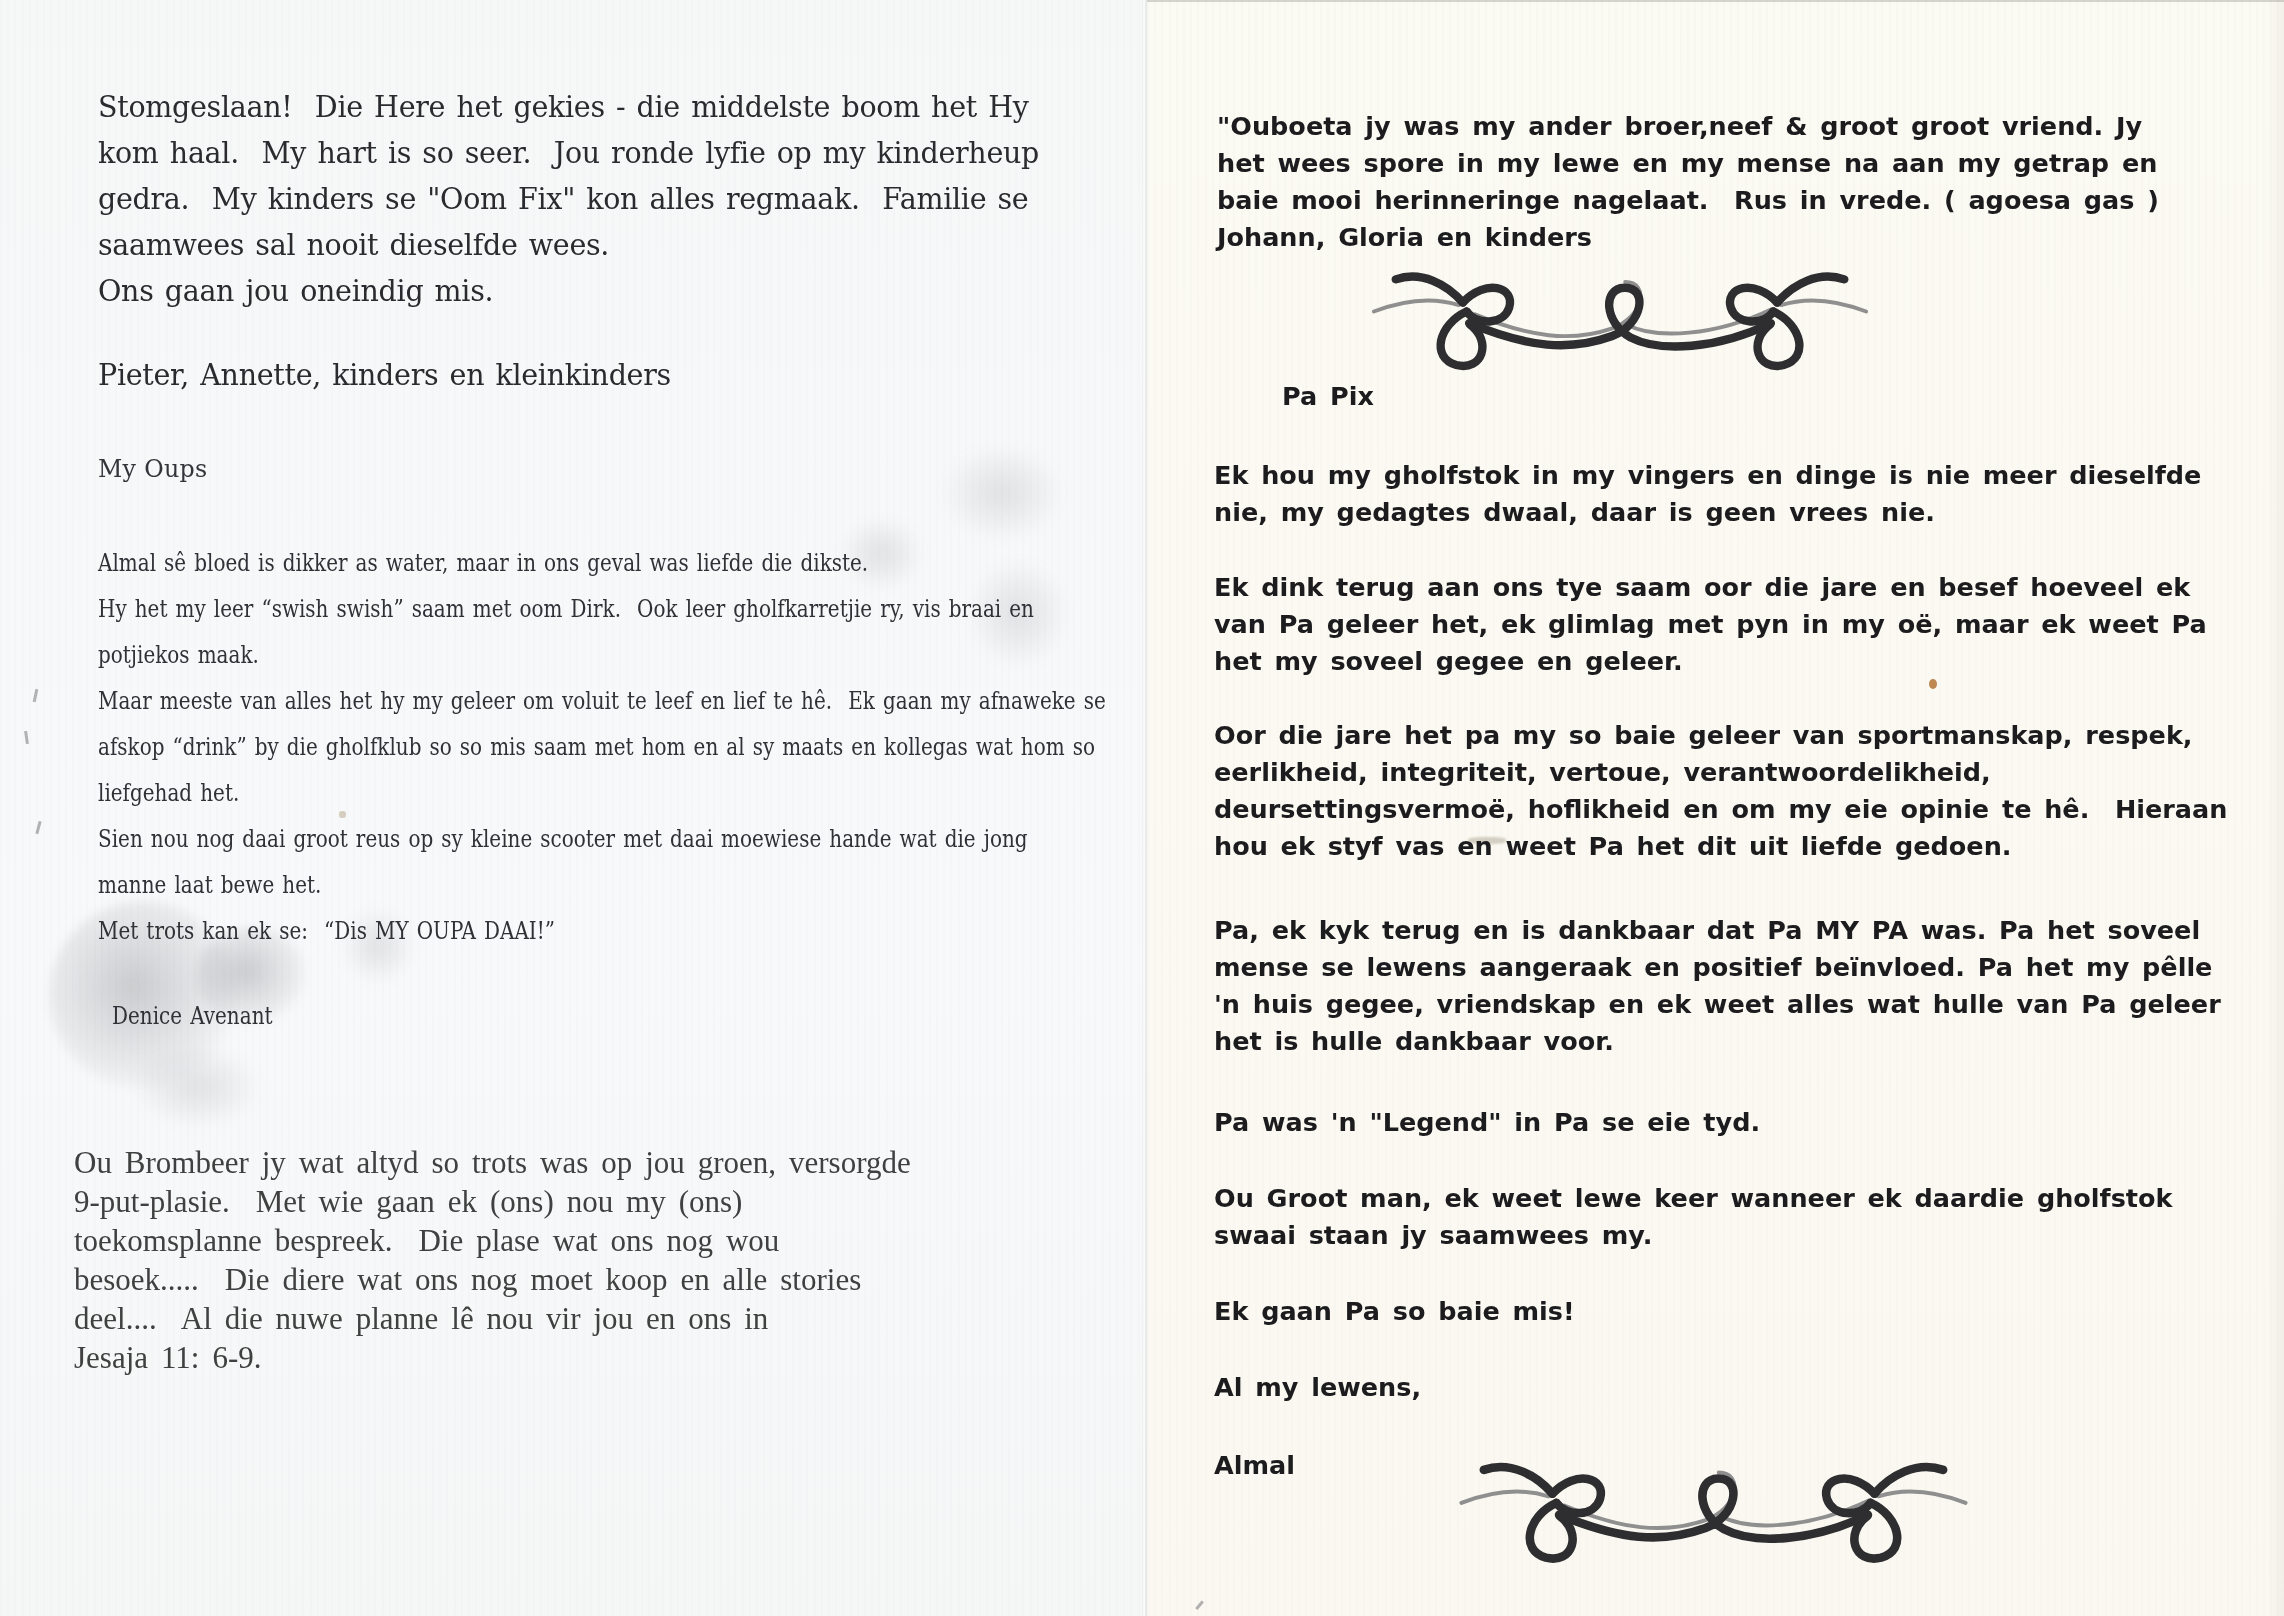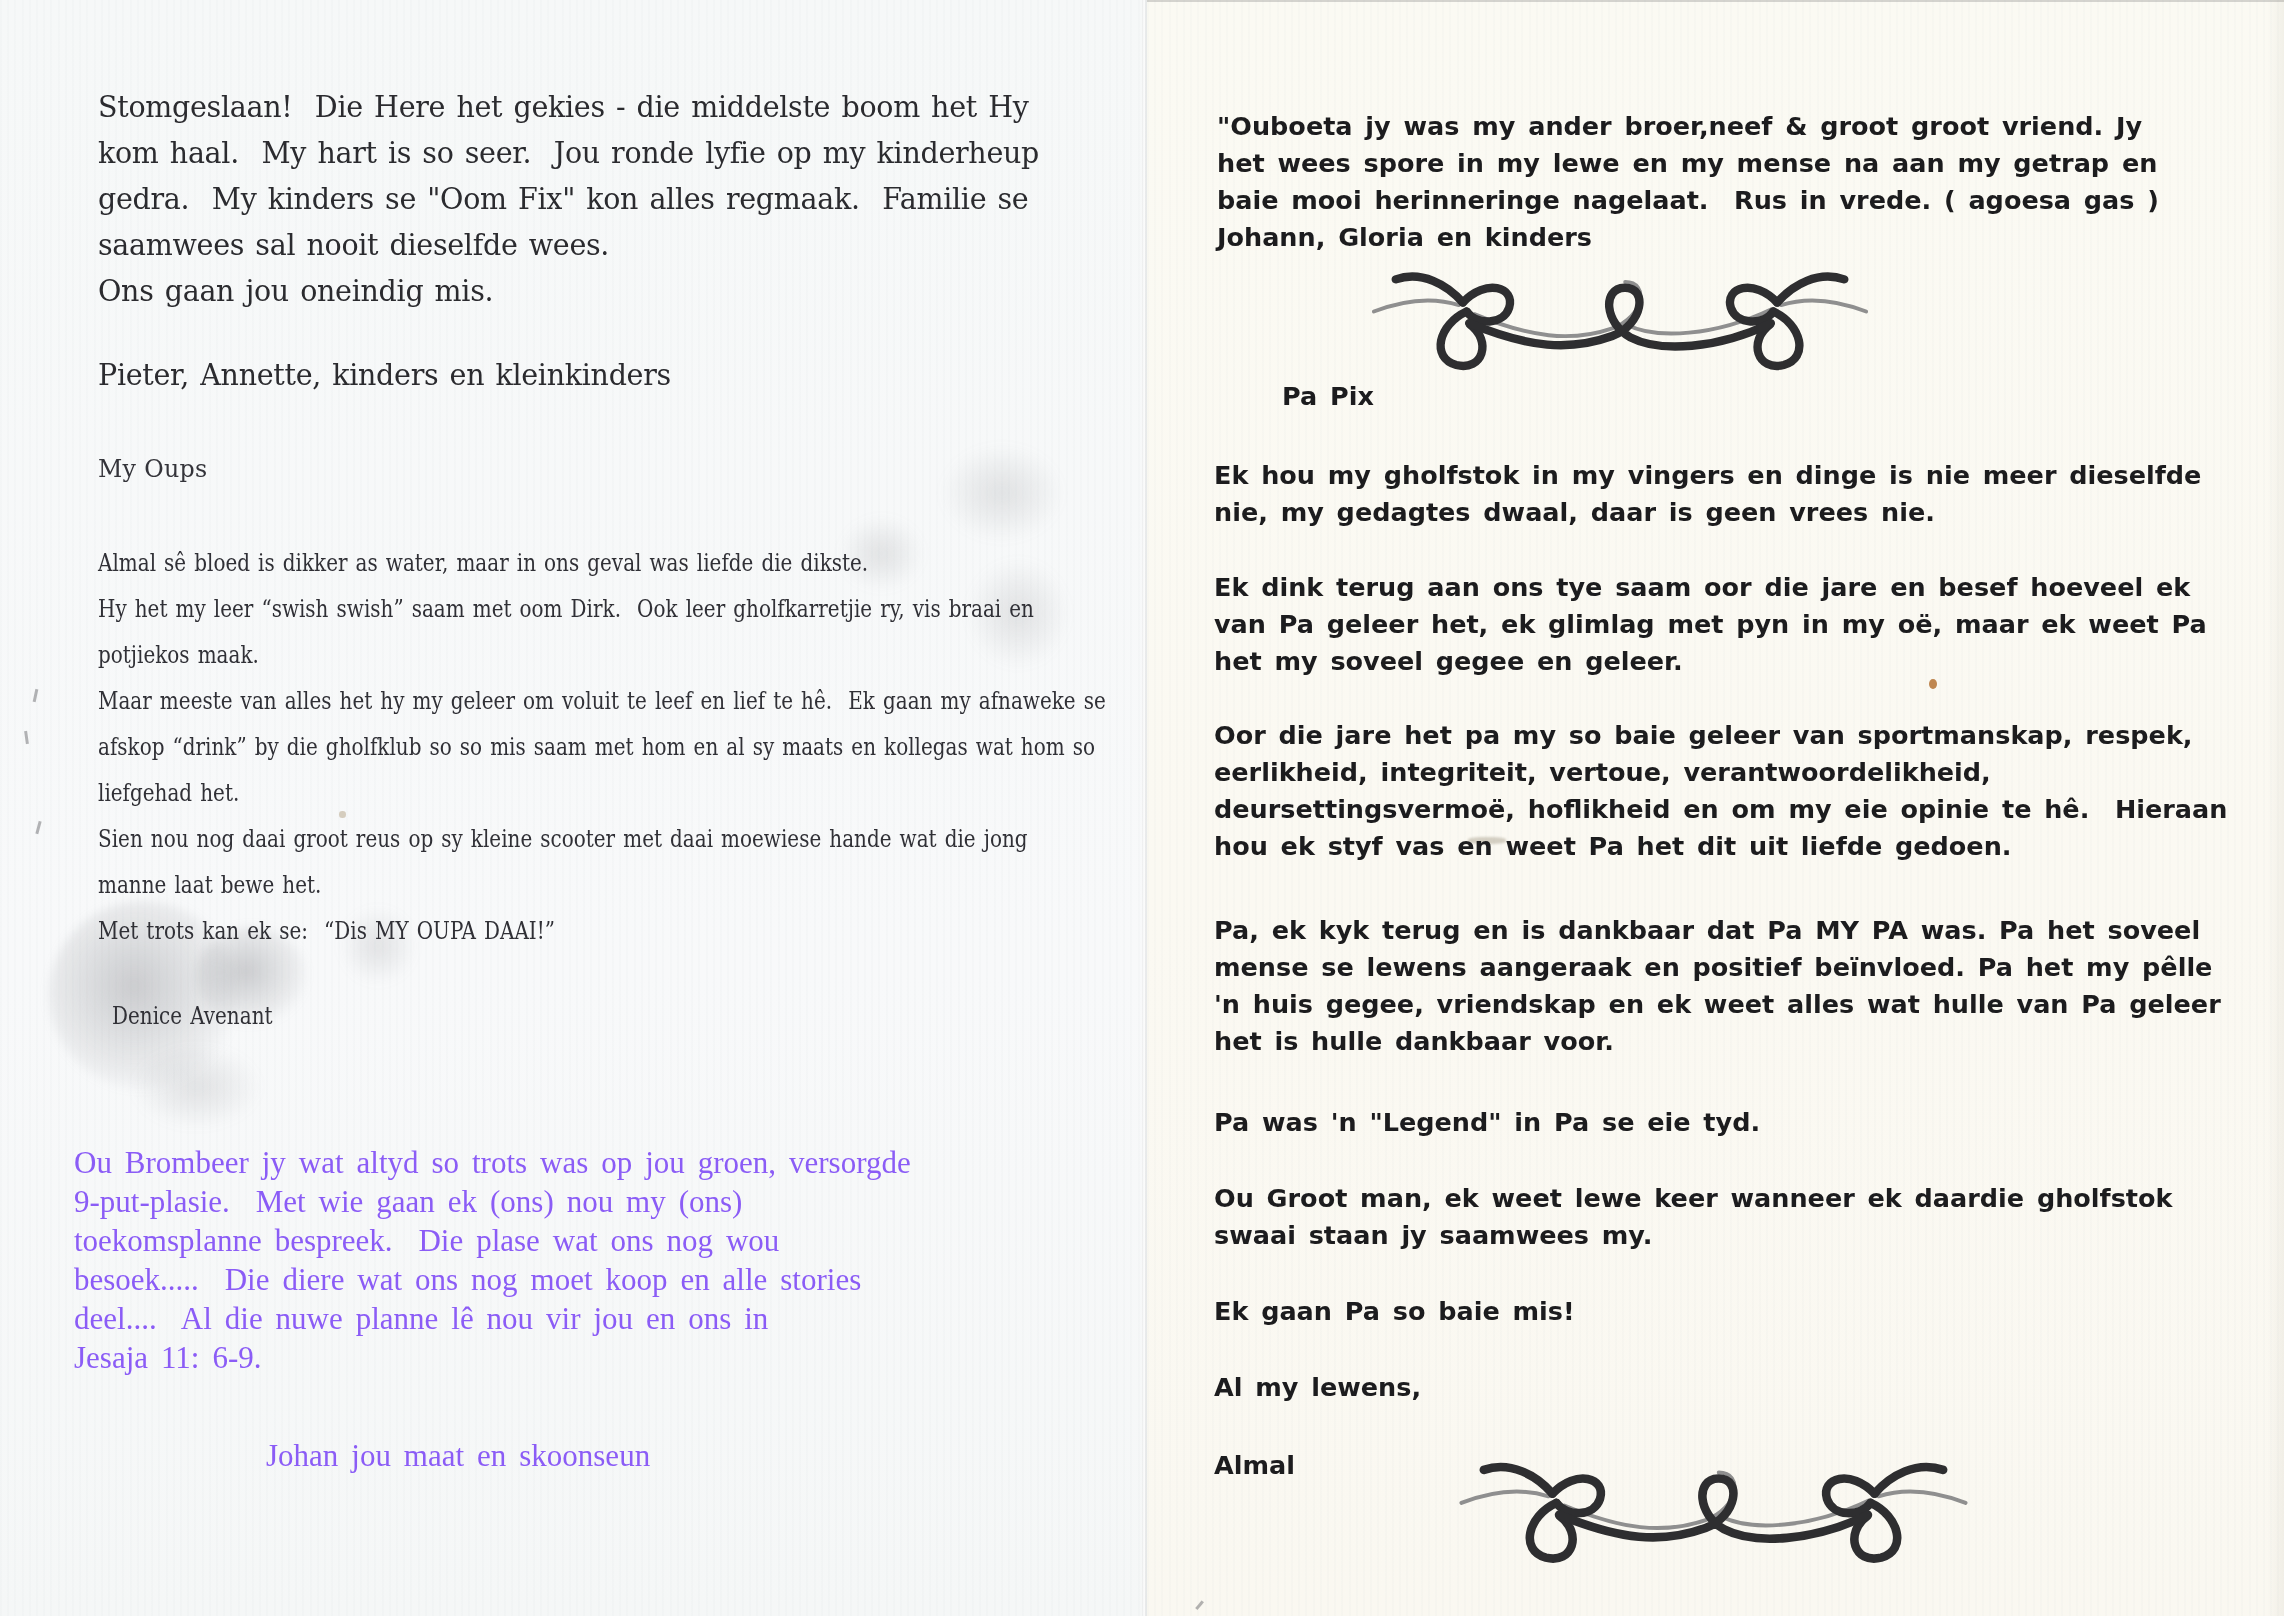--- a/index.html
+++ b/index.html
@@ -18,21 +18,21 @@
   .tb{position:absolute;transform-origin:0 0;color:#26262a;}
   .line{white-space:pre;}
 
   
   .serifA{font-family:"DejaVu Serif",serif;font-size:30px;line-height:46px;
           transform:scaleX(0.95);word-spacing:2.6px;letter-spacing:-0.3px;color:#2b2b2f;}
   .serifHead{font-family:"DejaVu Serif",serif;font-size:25px;color:#34343a;letter-spacing:0.3px;transform:scaleX(0.95);}
   .serifB{font-family:"DejaVu Serif",serif;font-size:23.5px;line-height:46px;
           transform:scaleX(0.85);word-spacing:2px;color:#303036;}
   .serifC{font-family:"Liberation Serif",serif;font-size:31px;line-height:39px;
-          word-spacing:5.2px;color:#8b5cf6;}
+          word-spacing:5.2px;color:#404040;}
 
   
   .sansR{font-family:"DejaVu Sans",sans-serif;font-weight:bold;font-size:25.5px;line-height:37px;
          word-spacing:3.9px;letter-spacing:0px;color:#1c1c1e;}
 
   .flourish{position:absolute;}
   .fl-defs{position:absolute;width:0;height:0;overflow:hidden;}
 
   .smudge{position:absolute;border-radius:50%;pointer-events:none;}
   .sm-gray{background:radial-gradient(ellipse at 45% 45%,rgba(100,102,108,0.30),rgba(130,132,138,0.12) 55%,rgba(0,0,0,0) 75%);filter:blur(4.6px);}
@@ -120,23 +120,20 @@
 
   <div class="tb serifC" style="left:74px;top:1143px;">
     <div class="line">Ou Brombeer jy wat altyd so trots was op jou groen, versorgde</div>
     <div class="line">9-put-plasie.  Met wie gaan ek (ons) nou my (ons)</div>
     <div class="line">toekomsplanne bespreek.  Die plase wat ons nog wou</div>
     <div class="line">besoek.....  Die diere wat ons nog moet koop en alle stories</div>
     <div class="line">deel....  Al die nuwe planne lê nou vir jou en ons in</div>
     <div class="line">Jesaja 11: 6-9.</div>
   </div>
 
-  <div class="tb serifC" style="left:266px;top:1436px;">
-    <div class="line">Johan jou maat en skoonseun</div>
-  </div>
 
   <div class="tb sansR" style="left:1217px;top:108px;">
     <div class="line">"Ouboeta jy was my ander broer,neef &amp; groot groot vriend. Jy</div>
     <div class="line">het wees spore in my lewe en my mense na aan my getrap en</div>
     <div class="line">baie mooi herinneringe nagelaat.  Rus in vrede. ( agoesa gas )</div>
     <div class="line">Johann, Gloria en kinders</div>
   </div>
 
   <svg class="flourish" style="left:1354px;top:260px;" width="532" height="116" viewBox="0 0 815 178">
     <use href="#flourish"></use>

